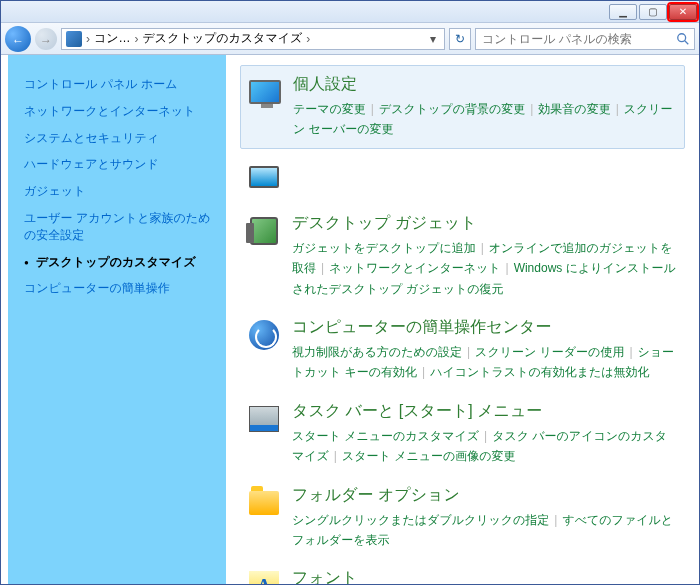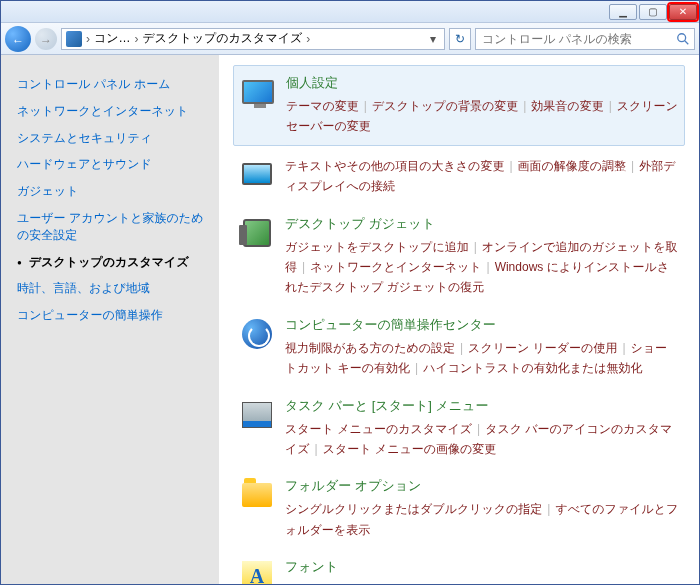--- a/index.html
+++ b/index.html
@@ -137,22 +137,23 @@
     color: #5080c0;
   }
   .body {
     flex: 1;
     display: flex;
     overflow: hidden;
   }
   .sidebar {
     width: 218px;
     padding: 16px 8px 8px 16px;
-    background: #e5e5e5;
+    background: #7dd3fc;
     overflow: hidden;
+    margin-left: 7px;
   }
   .sidebar a {
     display: block;
     color: #0066cc;
     text-decoration: none;
     padding: 5px 0;
     line-height: 1.4;
     cursor: pointer;
   }
   .sidebar a.current {
@@ -188,29 +189,29 @@
     width: 36px;
     height: 36px;
     flex-shrink: 0;
     display: flex;
     align-items: center;
     justify-content: center;
   }
   .cat-body { flex: 1; }
   .cat-title {
     color: #2e7d32;
-    font-size: 13px;
+    font-size: 16px;
     margin-bottom: 4px;
     cursor: pointer;
   }
   .cat-links {
     line-height: 1.7;
   }
   .cat-links a {
-    color: #7f1d1d;
+    color: #15803d;
     text-decoration: none;
     cursor: pointer;
   }
   .cat-links .sep {
     color: #bbb;
     margin: 0 5px;
   }
   
   .ic-monitor { width:32px;height:24px;background:linear-gradient(135deg,#4fc3f7,#1976d2);border:2px solid #666;border-radius:2px;position:relative; }
   .ic-monitor::after { content:"";position:absolute;bottom:-6px;left:10px;width:12px;height:4px;background:#888; }
@@ -266,39 +267,37 @@
 
   <div class="body">
     <div class="sidebar" id="sidebar">
         <a>コントロール パネル ホーム</a>
         <a>ネットワークとインターネット</a>
         <a>システムとセキュリティ</a>
         <a>ハードウェアとサウンド</a>
         <a>ガジェット</a>
         <a>ユーザー アカウントと家族のための安全設定</a>
         <a class="current">デスクトップのカスタマイズ</a>
-        <a>時計、言語、および地域</a>
         <a>コンピューターの簡単操作</a>
       </div>
     <div class="content" id="content">
         <div class="category highlighted">
           <div class="cat-icon">
             <div class="ic-monitor"></div>
           </div>
           <div class="cat-body">
             <div class="cat-title">個人設定</div>
             <div class="cat-links"><a>テーマの変更</a><span class="sep">|</span><a>デスクトップの背景の変更</a><span class="sep">|</span><a>効果音の変更</a><span class="sep">|</span><a>スクリーン セーバーの変更</a></div>
           </div>
         </div>
         <div class="category">
           <div class="cat-icon">
             <div class="ic-display"></div>
           </div>
           <div class="cat-body">
-            <div class="cat-links"><a>テキストやその他の項目の大きさの変更</a><span class="sep">|</span><a>画面の解像度の調整</a><span class="sep">|</span><a>外部ディスプレイへの接続</a></div>
           </div>
         </div>
         <div class="category">
           <div class="cat-icon">
             <div class="ic-gadget"></div>
           </div>
           <div class="cat-body">
             <div class="cat-title">デスクトップ ガジェット</div>
             <div class="cat-links"><a>ガジェットをデスクトップに追加</a><span class="sep">|</span><a>オンラインで追加のガジェットを取得</a><span class="sep">|</span><a>ネットワークとインターネット</a><span class="sep">|</span><a>Windows によりインストールされたデスクトップ ガジェットの復元</a></div>
           </div>

